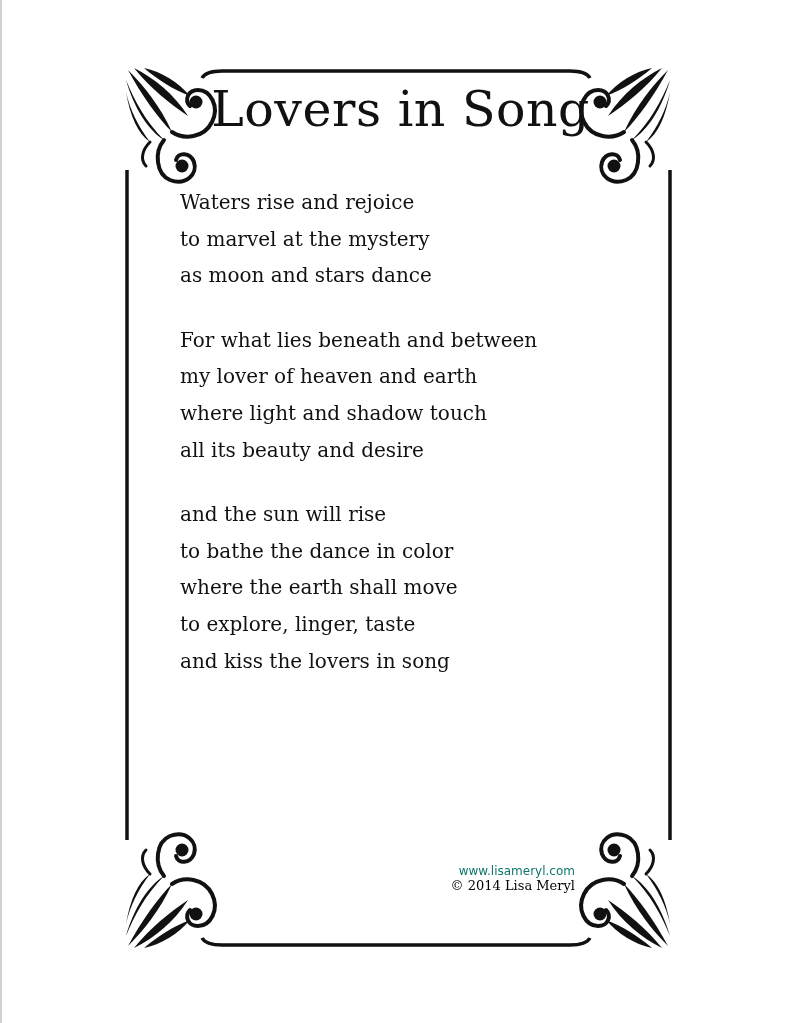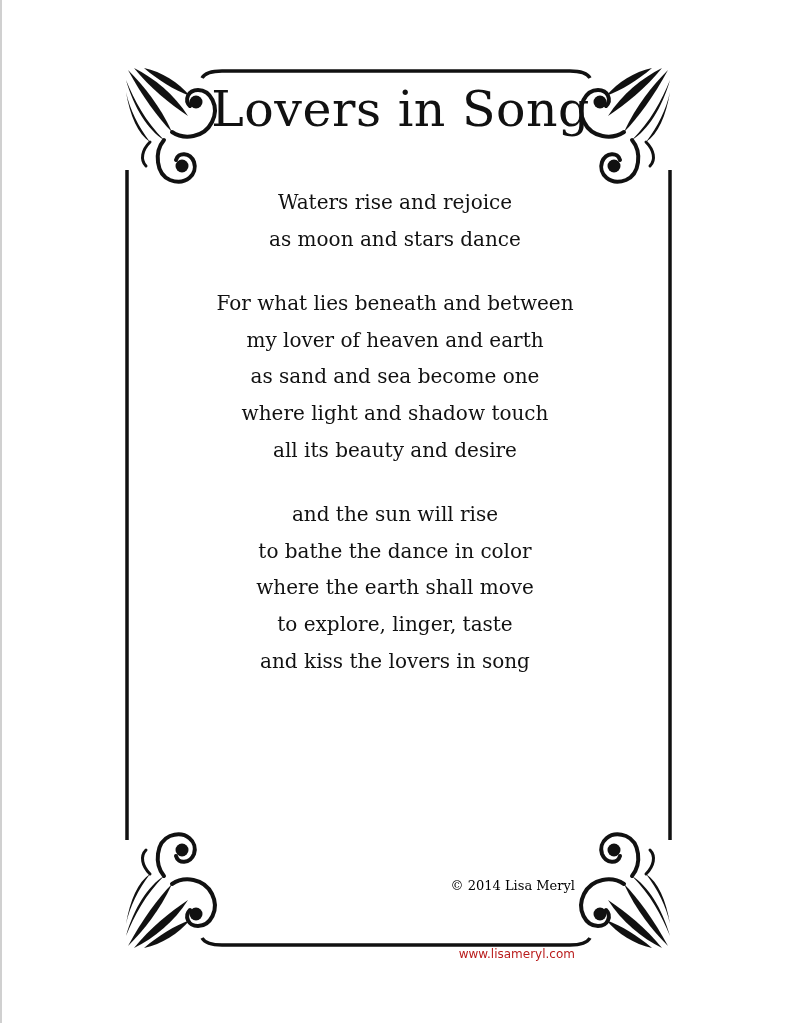--- a/index.html
+++ b/index.html
@@ -8,33 +8,33 @@
       font-family: "DejaVu Serif", serif; color: #111111;
     }
     .page-edge { position: absolute; left: 0; top: 0; width: 2px; height: 1023px; background: #d0d0d0; }
     .frame-svg { position: absolute; left: 0; top: 0; width: 791px; height: 1023px; }
     .title {
       position: absolute; left: 200px; width: 390px; top: 80px; text-align: right;
       font-family: "DejaVu Serif", serif; font-size: 49px; line-height: 60px; color: #111;
       letter-spacing: 0.5px;
     }
     .poem {
-      position: absolute; left: 180px; width: 430px; top: 184px; text-align: center;
+      position: absolute; left: 180px; width: 430px; top: 184px; 
       font-family: "DejaVu Serif", serif; font-size: 20px; color: #111;
     }
     .stanza { margin: 0; padding: 0; }
     .stanza + .stanza { margin-top: 28px; }
     .line { height: 36.6px; line-height: 36.6px; white-space: nowrap; }
     .credit {
       position: absolute; right: 216px; top: 877px; font-size: 13px; line-height: 18px;
       font-family: "DejaVu Serif", serif; color: #000000; text-align: right;
     }
     .url {
-      position: absolute; right: 216px; top: 945px; font-size: 12px; line-height: 18px;
-      font-family: "DejaVu Sans", sans-serif; color: #b91c1c; text-align: left;
+      position: absolute; right: 216px; top: 862px; font-size: 12px; line-height: 18px;
+      font-family: "DejaVu Sans", sans-serif; color: #0f766e; text-align: left;
     }
   </style>
 </head>
 <body>
 
 <div class="page-edge"></div>
 
 <svg class="frame-svg" viewBox="0 0 791 1023" xmlns="http://www.w3.org/2000/svg">
   <defs>
     <g id="corner">
@@ -76,26 +76,26 @@
   <g transform="translate(672,950) scale(-1,-1)">
       <use href="#corner"></use>
     </g>
 </svg>
 
 <div class="title">Lovers in Song</div>
 
 <div class="poem">
   <div class="stanza">
     <div class="line">Waters rise and rejoice</div>
+    <div class="line">to marvel at the mystery</div>
     <div class="line">as moon and stars dance</div>
   </div>
   <div class="stanza">
     <div class="line">For what lies beneath and between</div>
     <div class="line">my lover of heaven and earth</div>
-    <div class="line">as sand and sea become one</div>
     <div class="line">where light and shadow touch</div>
     <div class="line">all its beauty and desire</div>
   </div>
   <div class="stanza">
     <div class="line">and the sun will rise</div>
     <div class="line">to bathe the dance in color</div>
     <div class="line">where the earth shall move</div>
     <div class="line">to explore, linger, taste</div>
     <div class="line">and kiss the lovers in song</div>
   </div>

